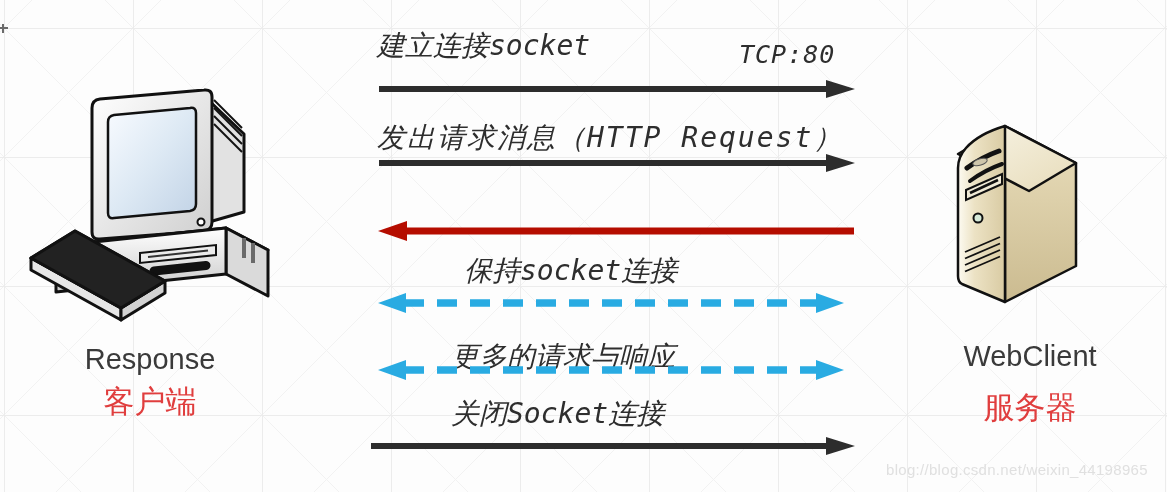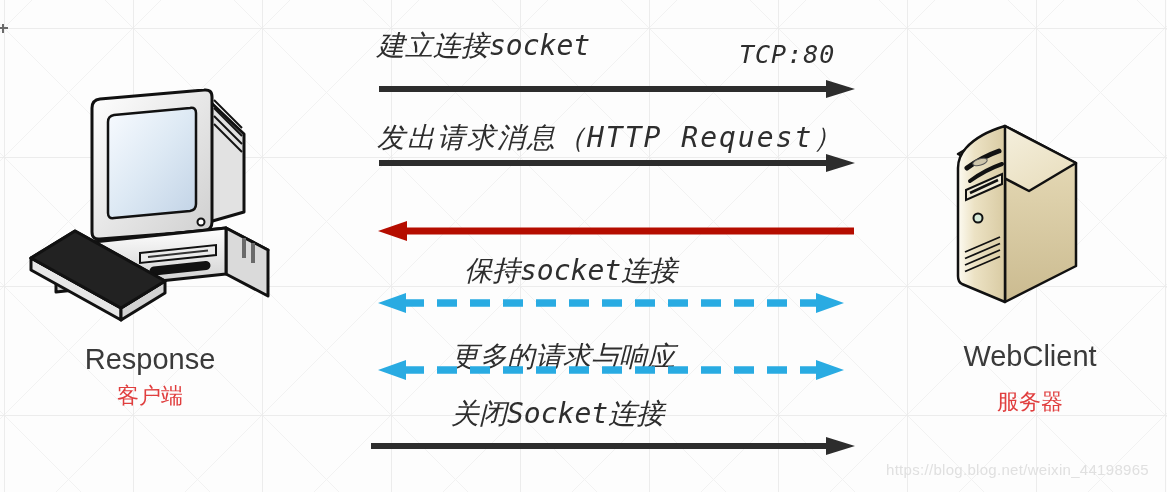--- a/index.html
+++ b/index.html
@@ -51,21 +51,21 @@
 
   .name-label{
     position:absolute;text-align:center;
     font-size:29px;color:#3a3a3a;white-space:nowrap;
   }
   .client-name{left:30px;width:240px;top:343px;}
   .server-name{left:930px;width:200px;top:340px;}
   .cn-label{
     position:absolute;text-align:center;
     font-family:Liberation Sans, sans-serif;
-    font-size:22px;color:#e03e3e;white-space:nowrap;
+    font-size:31px;color:#e03e3e;white-space:nowrap;
   }
   .client-cn{left:30px;width:240px;top:381px;}
   .server-cn{left:930px;width:200px;top:387px;}
 
   .watermark{
     position:absolute;left:886px;top:461px;
     font-size:15px;color:#e0e0e0;letter-spacing:0.3px;white-space:nowrap;
   }
 </style>
 </head>
@@ -202,15 +202,15 @@
     <polygon points="40,3 12,13 40,23" fill="#29abe2"></polygon>
     <polygon points="450,3 478,13 450,23" fill="#29abe2"></polygon>
   </svg>
 
   <div class="msg-label l6">关闭Socket连接</div>
   <svg class="arrow a6" width="490" height="26" viewBox="0 0 490 26">
     <line x1="5" y1="13" x2="462" y2="13" stroke-width="6" stroke="#2d2d2d"></line>
     <polygon points="460,4 489,13 460,22" fill="#2d2d2d"></polygon>
   </svg>
 
-  <div class="watermark">https://blog.blog.net/weixin_44198965</div>
+  <div class="watermark">blog://blog.csdn.net/weixin_44198965</div>
 
 </div>
 
 </body></html>

